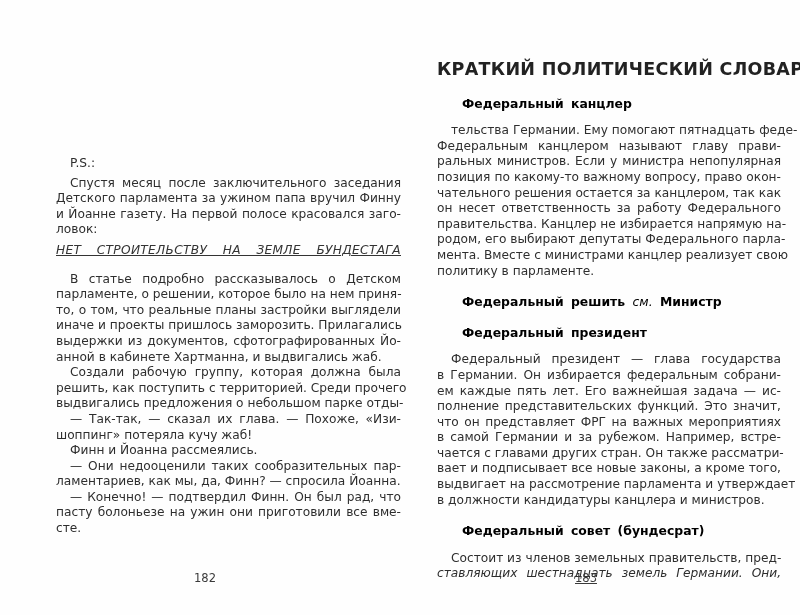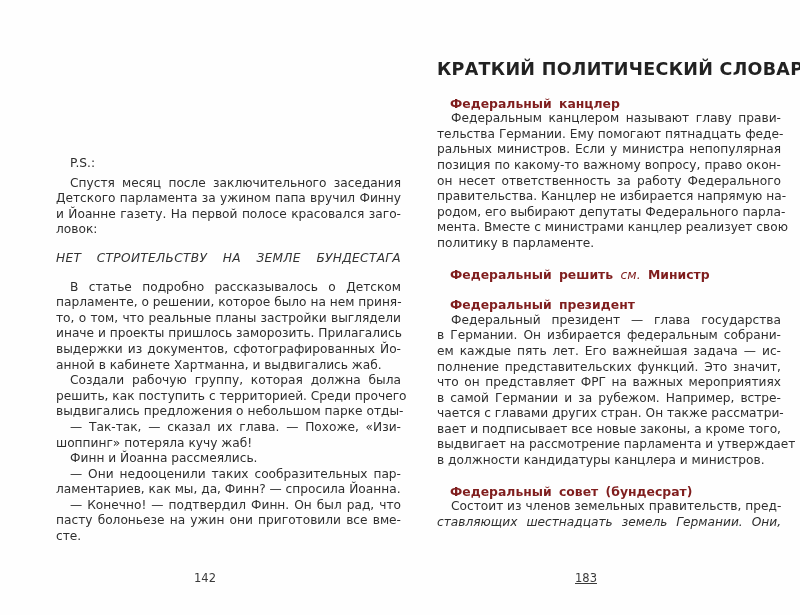--- a/index.html
+++ b/index.html
@@ -31,43 +31,44 @@
   .para .line:first-child { text-indent: 14px; }
 
   .ps-label { text-indent: 14px; margin: 0 0 4px 0; }
 
   .headline {
     font-style: italic;
     letter-spacing: 0.3px;
     white-space: nowrap;
     text-align: justify;
     text-align-last: justify;
-    margin: 13px 0 13px 0;
+    margin: 5px 0 13px 0;
     color: #333;
+    text-decoration: underline;
   }
 
   .dict-title {
     font-size: 17.5px;
     font-weight: bold;
     letter-spacing: 0.3px;
     white-space: nowrap;
     margin: 0 0 18px 0;
     color: #222;
   }
 
   .entry { margin: 15px 0 0 0; }
   .entry:first-of-type { margin-top: 0; }
   .entry h2 {
     font-size: 12.4px;
     line-height: 15.6px;
     font-weight: bold;
-    margin: 0;
+    margin: 12px;
     text-indent: 13px;
     word-spacing: 3px;
-    color: #7f1d1d;
+    color: #000000;
   }
   .entry h2 .see { font-style: italic; font-weight: normal; word-spacing: 0; }
 
   .page-number {
     position: absolute;
     top: 571px;
     width: 60px;
     text-align: center;
     font-size: 11.5px;
     color: #3a3a3a;
@@ -119,24 +120,25 @@
         <span class="line">сте.</span>
       </div>
   </div>
 
   <div class="page page-right">
     <h1 class="dict-title">КРАТКИЙ ПОЛИТИЧЕСКИЙ СЛОВАРЬ</h1>
 
     <section class="entry">
       <h2>Федеральный канцлер</h2>
       <div class="para">
+          <span class="line">тельства Германии. Ему помогают пятнадцать феде-</span>
           <span class="line">Федеральным канцлером называют главу прави-</span>
-          <span class="line">тельства Германии. Ему помогают пятнадцать феде-</span>
           <span class="line">ральных министров. Если у министра непопулярная</span>
           <span class="line">позиция по какому-то важному вопросу, право окон-</span>
+          <span class="line">чательного решения остается за канцлером, так как</span>
           <span class="line">он несет ответственность за работу Федерального</span>
           <span class="line">правительства. Канцлер не избирается напрямую на-</span>
           <span class="line">родом, его выбирают депутаты Федерального парла-</span>
           <span class="line">мента. Вместе с министрами канцлер реализует свою</span>
           <span class="line">политику в парламенте.</span>
         </div>
     </section>
 
     <section class="entry">
       <h2><span>Федеральный решить</span> <span class="see">см.</span> <span>Министр</span></h2>
@@ -160,16 +162,16 @@
 
     <section class="entry">
       <h2>Федеральный совет (бундесрат)</h2>
       <div class="para just-all">
           <span class="line">Состоит из членов земельных правительств, пред-</span>
           <span class="line">ставляющих шестнадцать земель Германии. Они,</span>
         </div>
     </section>
   </div>
 
-  <div class="page-number left">142</div>
+  <div class="page-number left">182</div>
   <div class="page-number right">183</div>
 
 </div>
 
 </body></html>

